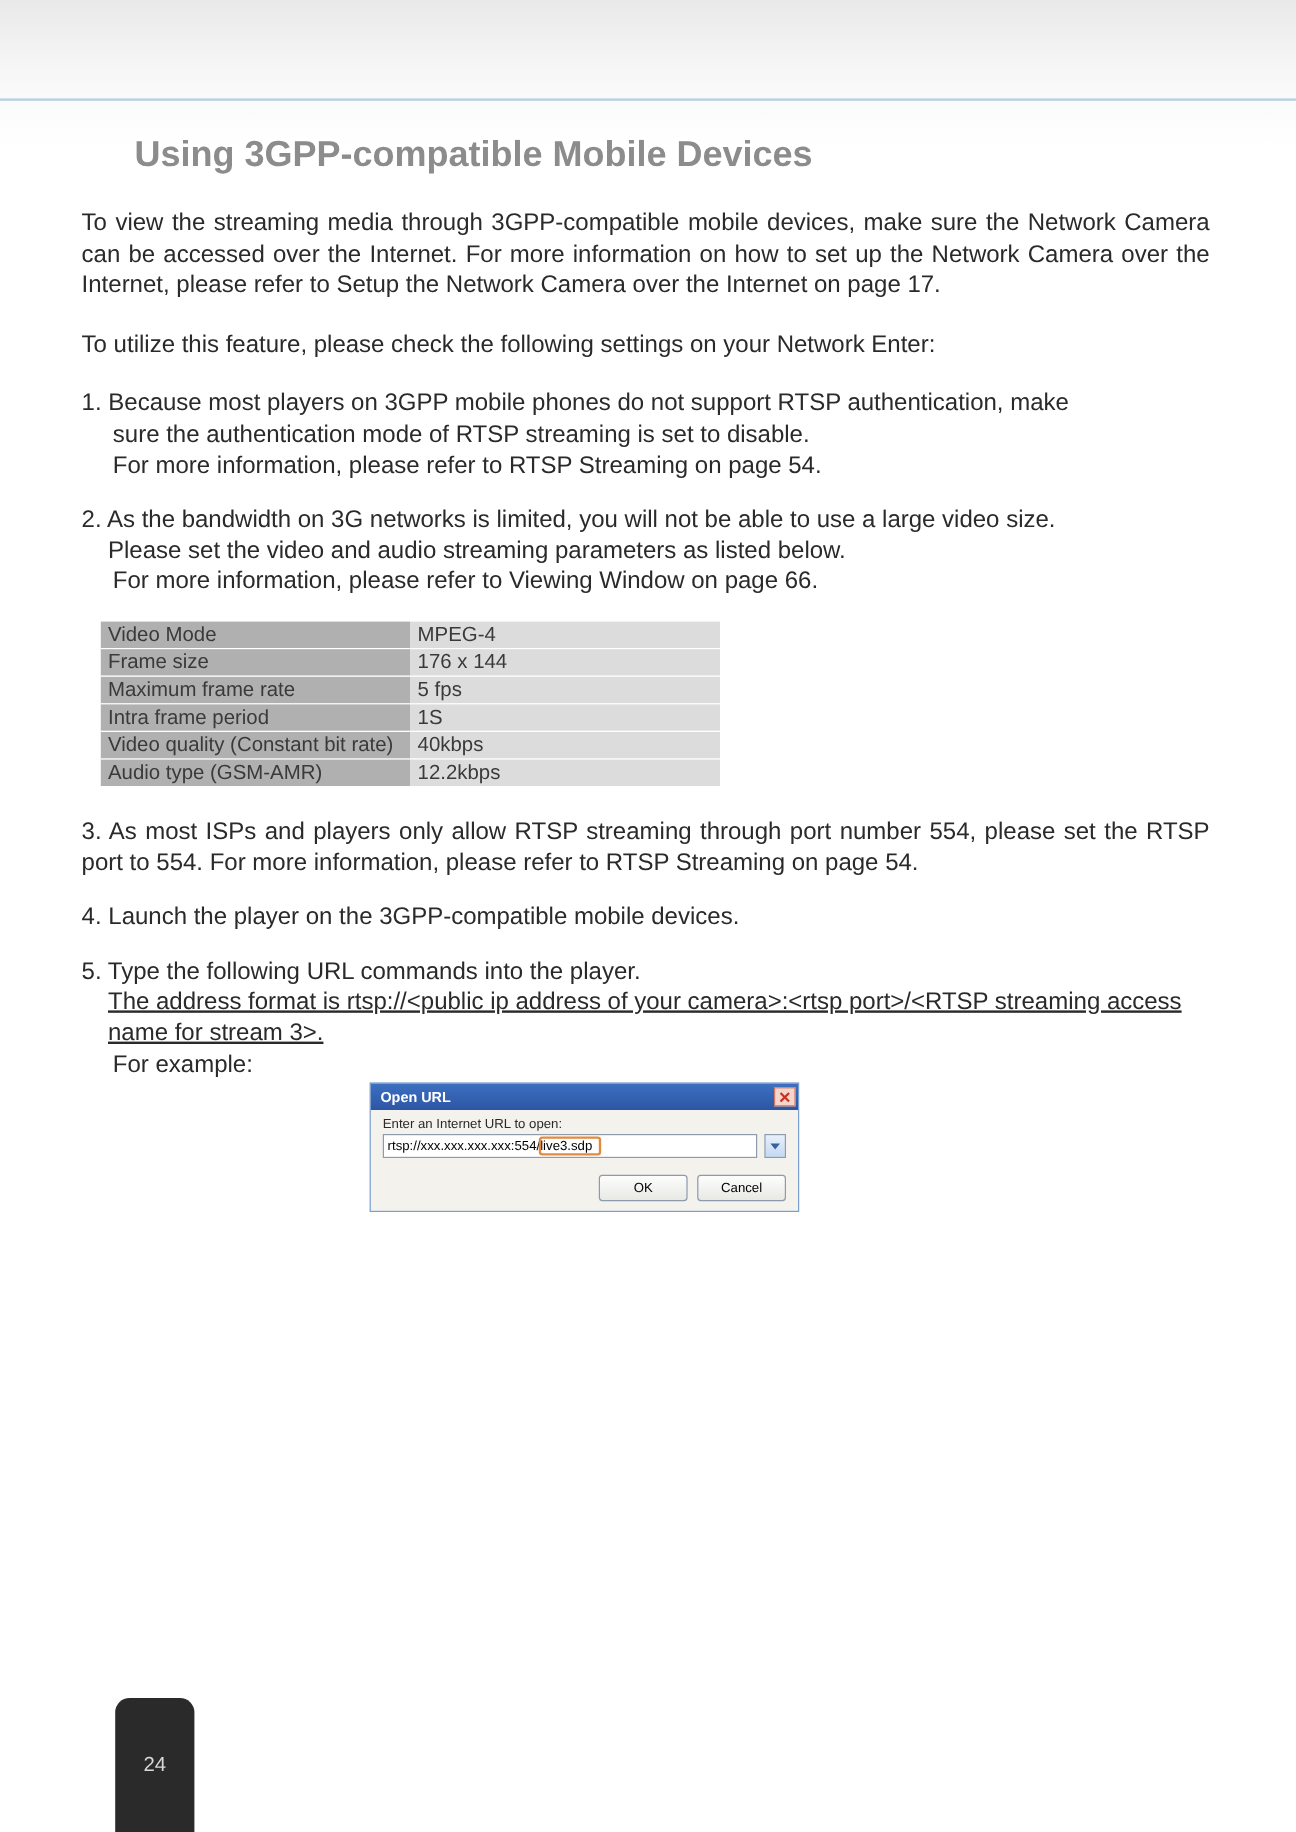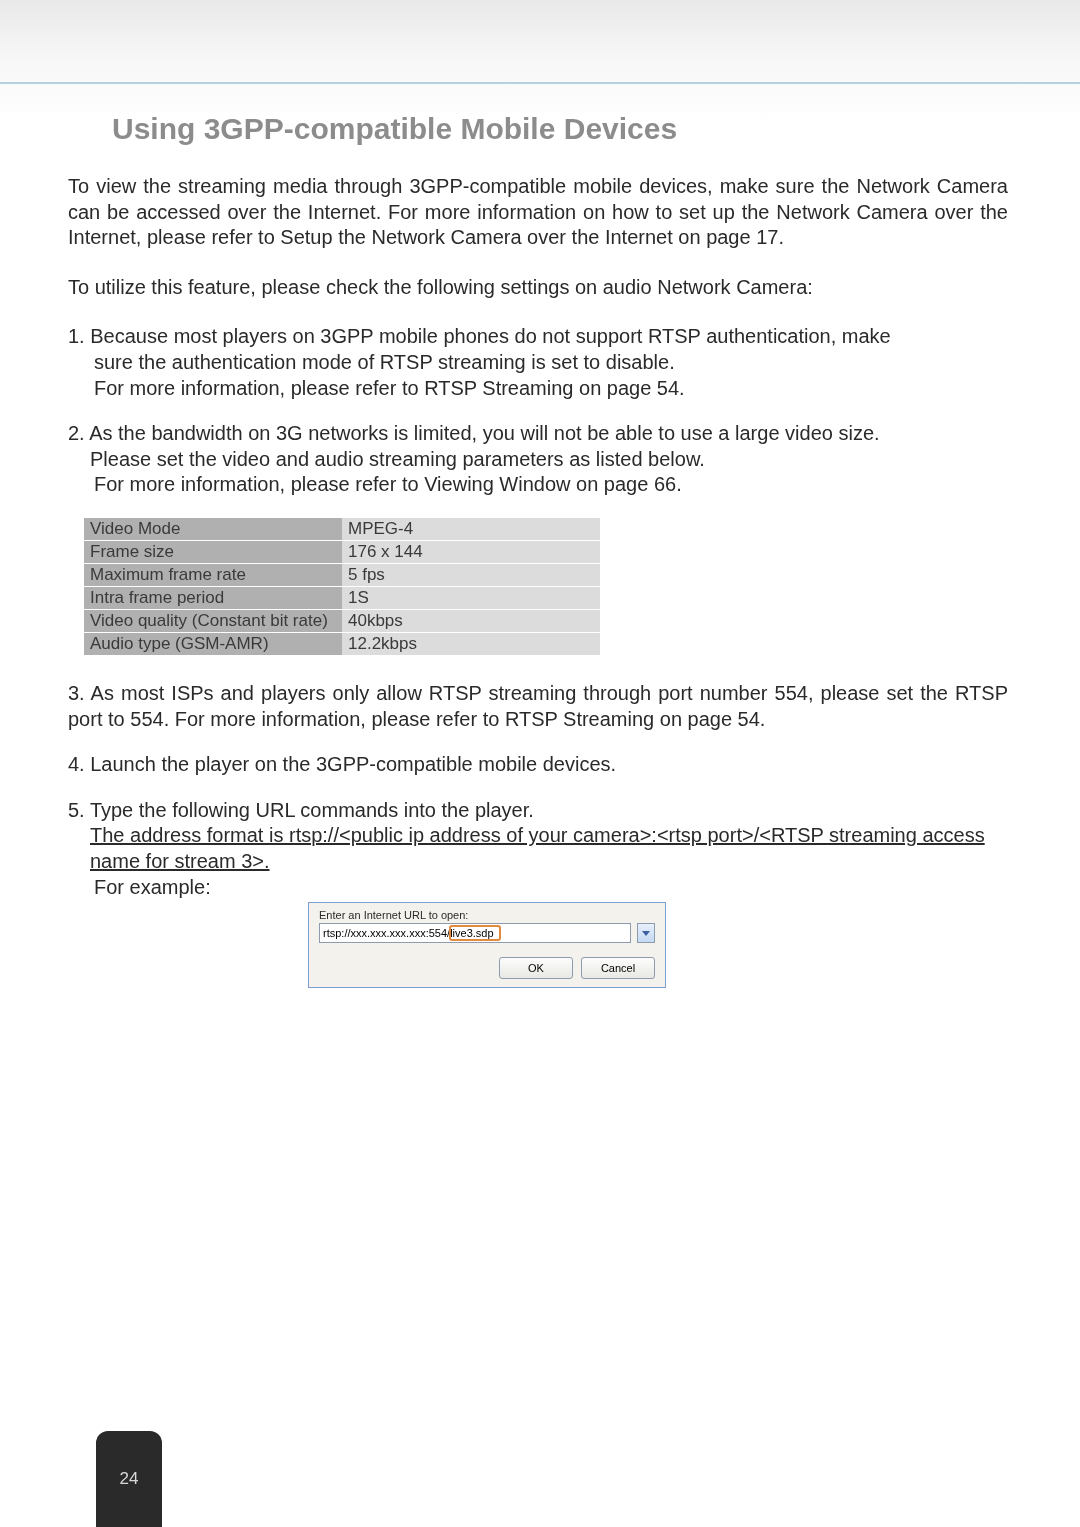--- a/index.html
+++ b/index.html
@@ -67,38 +67,38 @@
     display: flex; align-items: center; justify-content: center;
   }
   .chev { width: 0; height: 0; border-left: 4px solid transparent; border-right: 4px solid transparent; border-top: 5px solid #3c5fa0; }
   .dialog-buttons { display: flex; justify-content: flex-end; gap: 8px; padding: 6px 10px 8px; }
   .win-btn {
     width: 74px; height: 22px; font-size: 11px;
     background: linear-gradient(to bottom, #fdfdfd, #e8e8e4);
     border: 1px solid #8e9aad; border-radius: 3px;
   }
   .page-tab {
-    position: absolute; bottom: 0; left: 96px; width: 66px; height: 96px;
+    position: absolute; bottom: 0; left: 96px; width: 66px; height: 112px;
     background: #2a2a2a; border-top-left-radius: 12px; border-top-right-radius: 12px;
     display: flex; align-items: center; justify-content: center;
     color: #d8d8d8; font-size: 17px;
   }
 </style>
 </head>
 <body>
 
 <div class="page">
   <div class="divider"></div>
 
   <div class="content">
     <h2 class="title">Using 3GPP-compatible Mobile Devices</h2>
 
     <p class="body">To view the streaming media through 3GPP-compatible mobile devices, make sure the Network Camera can be accessed over the Internet. For more information on how to set up the Network Camera over the Internet, please refer to Setup the Network Camera over the Internet on page 17.</p>
 
-    <p class="body" style="text-align:left;">To utilize this feature, please check the following settings on audio Network Camera:</p>
+    <p class="body" style="text-align:left;">To utilize this feature, please check the following settings on your Network Enter:</p>
 
     <div class="list">
 
       <div class="list-item">
         <span>1. Because most players on 3GPP mobile phones do not support RTSP authentication, make</span><br>
         <span class="indent">sure the authentication mode of RTSP streaming is set to disable.</span>
         <span class="indent">For more information, please refer to RTSP Streaming on page 54.</span>
       </div>
 
       <div class="list-item">
@@ -140,20 +140,26 @@
       <div class="list-item" style="text-align:left;">4. Launch the player on the 3GPP-compatible mobile devices.</div>
 
       <div class="list-item" style="text-align:left; margin-bottom:4px;">
         <span>5. Type the following URL commands into the player.</span><br>
         <span style="display:block; padding-left:22px;text-decoration:underline;">The address format is rtsp://&lt;public ip address of your camera&gt;:&lt;rtsp port&gt;/&lt;RTSP streaming access name for stream 3&gt;.</span>
         <span style="display:block; padding-left:26px;">For example:</span>
       </div>
 
       <div class="dialog-wrap">
         <div class="dialog">
+          <div class="dialog-titlebar">
+            <span class="dialog-title">Open URL</span>
+            <div class="dialog-close">
+              <span>✕</span>
+            </div>
+          </div>
           <div class="dialog-body">
             <div class="dialog-label">Enter an Internet URL to open:</div>
             <div class="url-row-wrap">
               <div class="url-row">
                 <input class="url-input" value="rtsp://xxx.xxx.xxx.xxx:554/live3.sdp" style="">
                 <div class="dropdown-btn">
                   <div class="chev"></div>
                 </div>
               </div>
               <div class="url-highlight" style="left:130px; top:2px;"></div>

